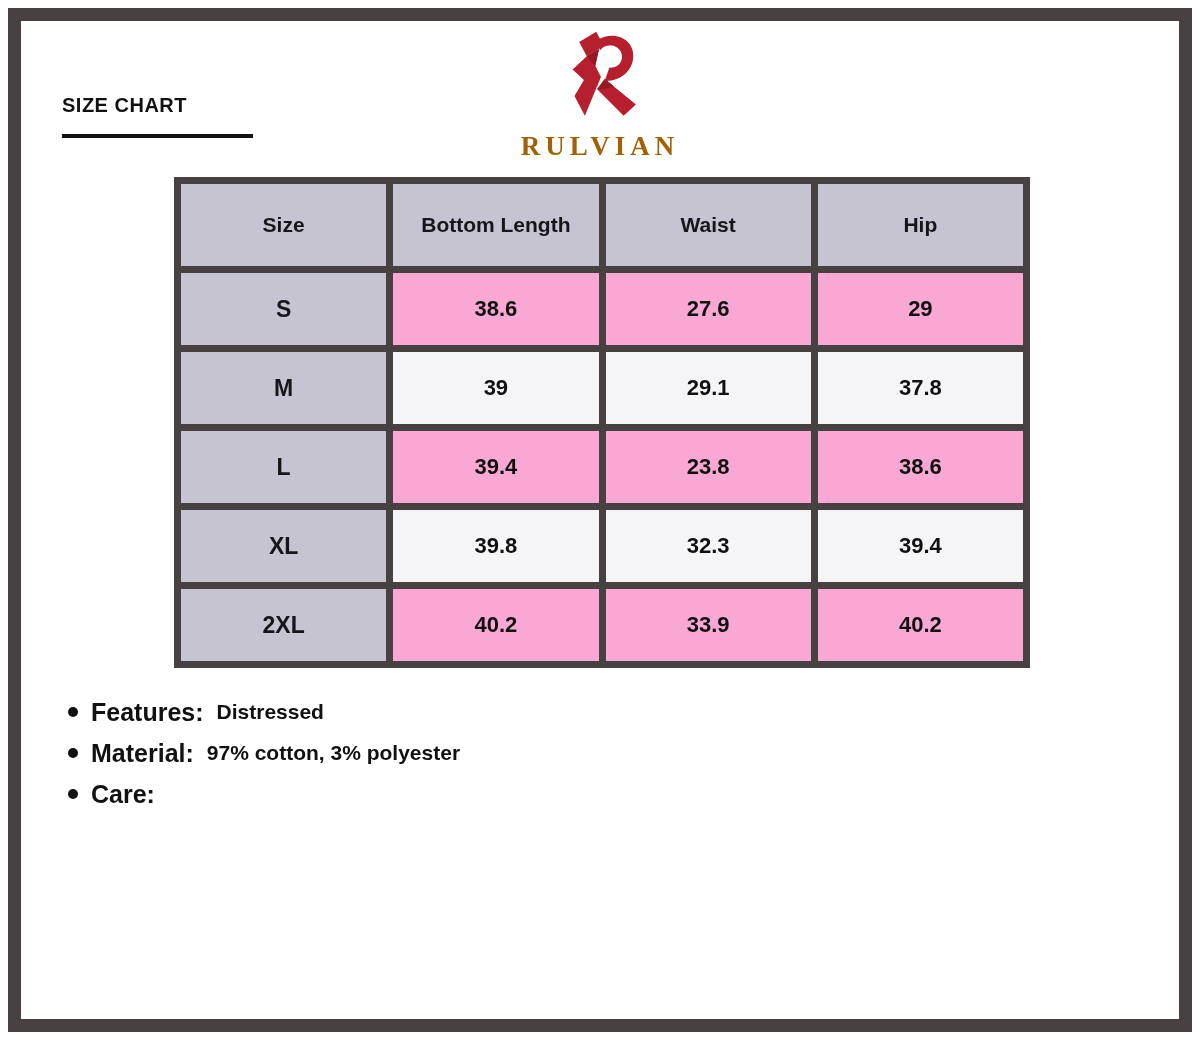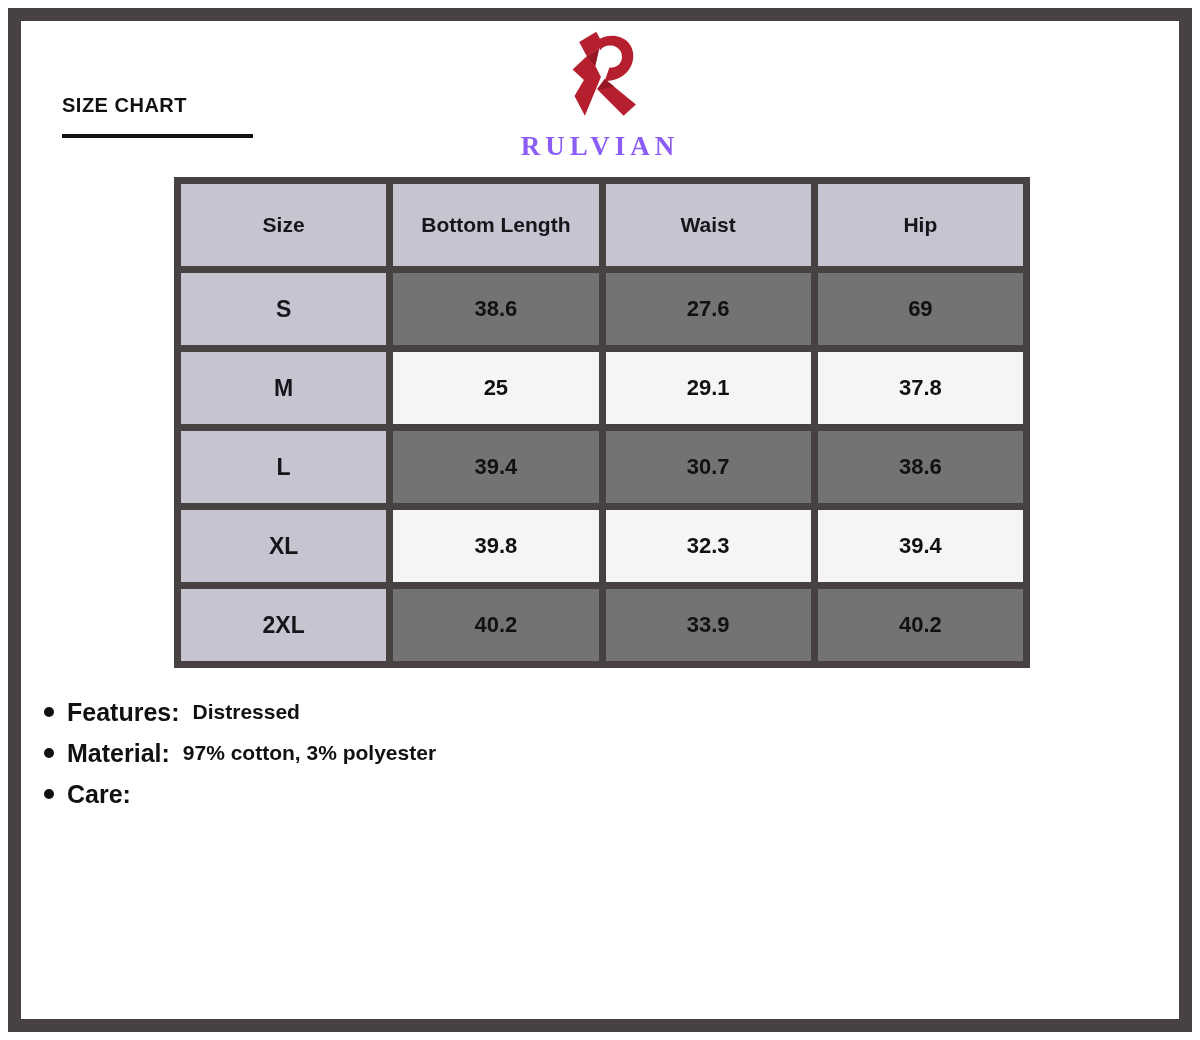--- a/index.html
+++ b/index.html
@@ -42,21 +42,21 @@
     position: absolute;
     left: 0; right: 0; top: 26px;
     text-align: center;
   }
   .logo-mark { display: block; margin: 0 auto; }
   .brand-name {
     font-family: "Liberation Serif", serif;
     font-weight: bold;
     font-size: 27px;
     letter-spacing: 5px;
-    color: #8b5cf6;
+    color: #a16207;
     margin-top: 1px;
   }
 
   
   .size-table {
     position: absolute;
     left: 174px; top: 177px;
     width: 856px;
     border-collapse: separate;
     border-spacing: 7px;
@@ -76,28 +76,28 @@
     color: #15151a;
   }
   .size-cell {
     height: 72px;
     background: #C7C4D2;
     font-size: 23px;
     color: #15151a;
   }
   .val-cell {
     height: 72px;
-    background: #737373;
+    background: #f9a8d4;
     font-size: 22px;
     color: #111111;
   }
   tr.alt .val-cell { background: #F5F5F7; }
 
   
-  .details { position: absolute; left: 44px; top: 697px; }
+  .details { position: absolute; left: 68px; top: 697px; }
   .detail-row {
     display: flex;
     align-items: center;
     height: 30px;
     margin-bottom: 11px;
   }
   .bullet {
     width: 10px; height: 10px;
     border-radius: 50%;
     background: #111111;
@@ -147,32 +147,32 @@
     <tr>
       <th class="hdr-cell">Size</th>
       <th class="hdr-cell">Bottom Length</th>
       <th class="hdr-cell">Waist</th>
       <th class="hdr-cell">Hip</th>
     </tr>
     <tr>
       <td class="size-cell">S</td>
       <td class="val-cell">38.6</td>
       <td class="val-cell">27.6</td>
-      <td class="val-cell">69</td>
+      <td class="val-cell">29</td>
     </tr>
     <tr class="alt">
       <td class="size-cell">M</td>
-      <td class="val-cell">25</td>
+      <td class="val-cell">39</td>
       <td class="val-cell">29.1</td>
       <td class="val-cell">37.8</td>
     </tr>
     <tr>
       <td class="size-cell">L</td>
       <td class="val-cell">39.4</td>
-      <td class="val-cell">30.7</td>
+      <td class="val-cell">23.8</td>
       <td class="val-cell">38.6</td>
     </tr>
     <tr class="alt">
       <td class="size-cell">XL</td>
       <td class="val-cell">39.8</td>
       <td class="val-cell">32.3</td>
       <td class="val-cell">39.4</td>
     </tr>
     <tr>
       <td class="size-cell">2XL</td>

